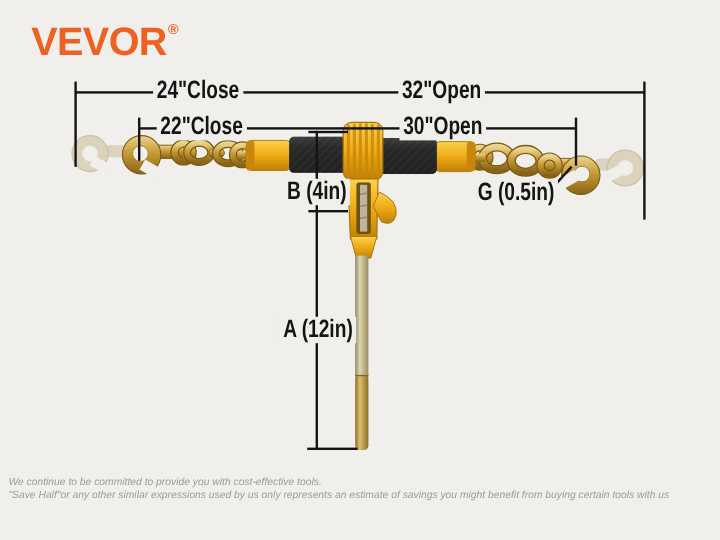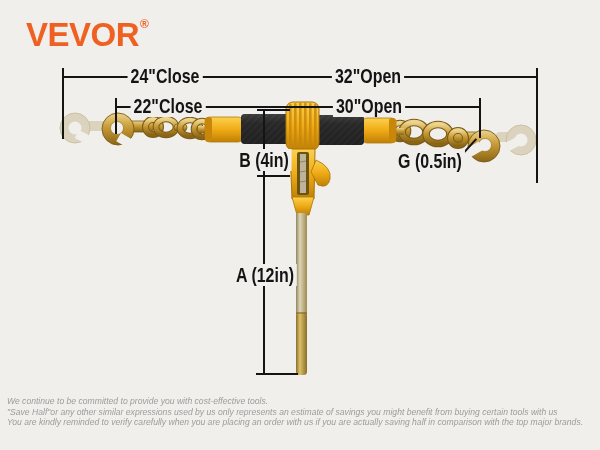--- a/index.html
+++ b/index.html
@@ -184,16 +184,15 @@
   <div class="dimlabel" style="left:368px;top:65px;">32"Open</div>
   <div class="dimlabel" style="left:168px;top:95px;">22"Close</div>
   <div class="dimlabel" style="left:369px;top:95px;">30"Open</div>
   <div class="dimlabel" style="left:264px;top:149px;">B (4in)</div>
   <div class="dimlabel" style="left:430px;top:150px;">G (0.5in)</div>
   <div class="dimlabel" style="left:265px;top:264px;">A (12in)</div>
 
   <div class="disclaimer">
     <p>We continue to be committed to provide you with cost-effective tools.</p>
     <p>"Save Half"or any other similar expressions used by us only represents an estimate of savings you might benefit from buying certain tools with us</p>
-    <p>You are kindly reminded to verify carefully when you are placing an order with us if you are actually saving half in comparison with the top major brands.</p>
   </div>
 
 </div>
 
 </body></html>

